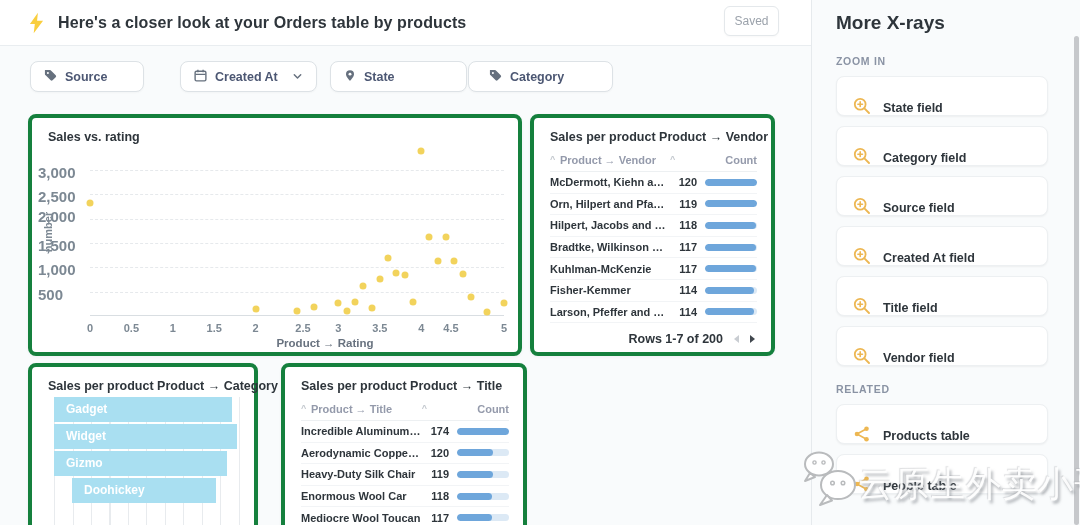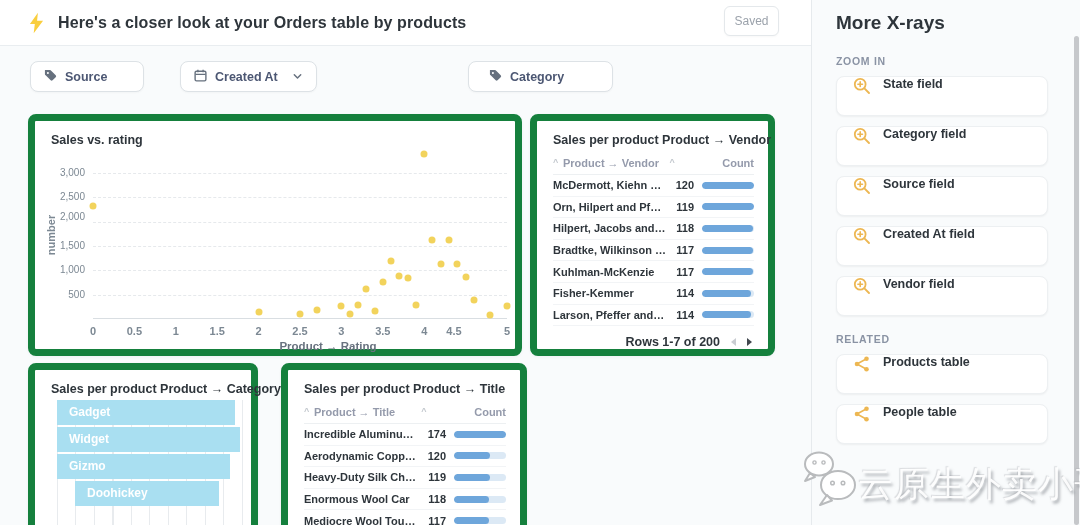--- a/index.html
+++ b/index.html
@@ -19,31 +19,31 @@
     background:#fff; border:1px solid #e4e8eb; border-radius:6px;
     font-size:12px; color:#9ba2ab; text-align:center; line-height:28px;
     box-shadow:0 1px 2px rgba(0,0,0,.03); cursor:pointer; }
   
   .pill { position:absolute; top:61px; height:31px; background:#fff;
     border:1px solid #dde2e6; border-radius:8px; display:flex; align-items:center;
     padding:0 13px; gap:8px; font-size:12.5px; font-weight:700; color:#4c5773;
     box-shadow:0 1px 2px rgba(0,0,0,.03); cursor:pointer; }
   .pill .chev { margin-left:auto; display:flex; }
   
-  .card { position:absolute; background:#fff; border:7px solid #15803d;
+  .card { position:absolute; background:#fff; border:4px solid #15803d;
     border-radius:8px; box-shadow:0 1px 3px rgba(67,90,111,.06); }
   .card-title { position:absolute; left:16px; top:12px; font-size:12.5px;
     font-weight:700; color:#2e353b; white-space:nowrap; }
   
   .scatter-card { left:28px; top:114px; width:494px; height:242px; }
   .plot { position:absolute; left:58px; top:34px; width:414px; height:164px;
     border-bottom:1px solid #d9dee2; }
   .gridline { position:absolute; left:0; right:0; border-top:1px dashed #e6e9ec; }
-  .ylab { position:absolute; left:-52px; width:44px; text-align:right;
-    font-size:10px; font-weight:400; color:#7c8893; }
+  .ylab { position:absolute; left:-52px; width:44px; 
+    font-size:15px; font-weight:700; color:#7c8893; }
   .xlab { position:absolute; top:170px; transform:translateX(-50%);
     font-size:11px; font-weight:600; color:#7c8893; }
   .dot { position:absolute; width:7px; height:7px; border-radius:50%;
     transform:translate(-50%,-50%); cursor:pointer; }
   .ylab-rot { position:absolute; left:-18px; top:108px; width:68px; text-align:center;
     transform:rotate(-90deg); font-size:11px; font-weight:700; color:#7c8893; }
   .xaxis-title { position:absolute; left:265px; top:219px; transform:translateX(-50%);
     font-size:11.5px; font-weight:700; color:#68727f; white-space:nowrap;margin-left:28px; }
   
   .vendor-card { left:530px; top:114px; width:245px; height:242px; }
@@ -74,21 +74,21 @@
   
   .sidebar { position:absolute; left:811px; top:0; width:269px; height:525px;
     background:#f9fbfc; border-left:1px solid #e6eaed; }
   .sb-inner { padding:12px 32px 0 24px; }
   .sb-title { font-size:19px; font-weight:700; color:#2e353b; margin-bottom:21px; }
   .sb-label { font-size:10.5px; font-weight:700; color:#8a93a4;
     letter-spacing:.7px; margin-bottom:9px; }
   .sb-label.second { margin-top:17px; }
   .sb-card { height:40px; margin-bottom:10px; background:#fff;
     border:1px solid #edf0f2; border-radius:8px; box-shadow:0 1px 2px rgba(0,0,0,.05);
-    display:flex; align-items:flex-start; padding-left:16px; gap:12px;
+    display:flex; align-items:flex-end; padding-left:16px; gap:12px;
     font-size:12.5px; font-weight:700; color:#2e353b; cursor:pointer; }
   .scrollbar { position:absolute; left:1074px; top:36px; width:5px; height:489px;
     background:#c6c8cb; border-radius:2.5px; cursor:grab; }
   
   .watermark { position:absolute; left:802px; top:444px; width:258px; height:74px;
     z-index:40; pointer-events:none; display:flex; align-items:center; }
   .wm-text { font-size:35px; color:rgba(255,255,255,.93); white-space:nowrap;
     text-shadow:2px 3px 3px rgba(125,130,136,.6), -1px -1px 1px rgba(170,173,177,.4);
     letter-spacing:1px; margin-left:-2px; margin-top:6px; }
 </style>
@@ -118,20 +118,27 @@
     <span><svg width="13" height="13" viewBox="0 0 14 14">
           <rect x="1.2" y="2.4" width="11.6" height="10.4" rx="1.5" fill="none" stroke="#66707e" stroke-width="1.5"></rect>
           <path d="M4.2 .8 v2.8 M9.8 .8 v2.8 M1.5 5.8 h11" stroke="#66707e" stroke-width="1.5"></path>
         </svg></span>
     <span>Created At</span>
     <span class="chev">
         <svg width="11" height="11" viewBox="0 0 12 12">
           <path d="M2.5 4.2 L6 7.7 L9.5 4.2" fill="none" stroke="#66707e" stroke-width="1.6" stroke-linecap="round" stroke-linejoin="round"></path>
         </svg>
       </span>
+  </div>
+  <div class="pill" style="left:330px;width:137px;">
+    <span><svg width="12" height="13" viewBox="0 0 14 14">
+          <path d="M7 .8 a4.7 4.7 0 0 1 4.7 4.7 c0 3.2-4.7 7.7-4.7 7.7 s-4.7-4.5-4.7-7.7 A4.7 4.7 0 0 1 7 .8 z" fill="#66707e"></path>
+          <circle cx="7" cy="5.4" r="1.7" fill="#fff"></circle>
+        </svg></span>
+    <span>State</span>
   </div>
   <div class="pill" style="left:468px;width:145px;padding-left:20px;">
     <span><svg width="13" height="13" viewBox="0 0 14 14">
           <path d="M1 1 h5.2 a1.4 1.4 0 0 1 1 .4 l5.4 5.4 a1.4 1.4 0 0 1 0 2 l-3.4 3.4 a1.4 1.4 0 0 1 -2 0 L1.8 6.8 a1.4 1.4 0 0 1 -.8-1.2 z" fill="#66707e"></path>
           <circle cx="4.2" cy="4.2" r="1.1" fill="#fff"></circle>
         </svg></span>
     <span>Category</span>
   </div>
 
   <div class="card scatter-card">
@@ -148,21 +155,21 @@
         <div class="ylab" style="top: 56px;">2,000</div>
         <div class="gridline" style="top: 42.35px;"></div>
         <div class="ylab" style="top: 36.35px;">2,500</div>
         <div class="gridline" style="top: 18.02px;"></div>
         <div class="ylab" style="top: 12.02px;">3,000</div>
         <div class="xlab" style="left: 0px;">0</div>
         <div class="xlab" style="left: 41.4px;">0.5</div>
         <div class="xlab" style="left: 82.8px;">1</div>
         <div class="xlab" style="left: 124.2px;">1.5</div>
         <div class="xlab" style="left: 165.6px;">2</div>
-        <div class="xlab" style="left: 207px;">2.5</div>
+        <div class="xlab" style="left: 213px;">2.5</div>
         <div class="xlab" style="left: 248.4px;">3</div>
         <div class="xlab" style="left: 289.8px;">3.5</div>
         <div class="xlab" style="left: 331.2px;">4</div>
         <div class="xlab" style="left: 361px;">4.5</div>
         <div class="xlab" style="left: 414px;">5</div>
         <div class="dot" style="left: 0px; top: 50.6222px; background: rgb(242, 211, 92);"></div>
         <div class="dot" style="left: 165.6px; top: 156.701px; background: rgb(242, 211, 92);"></div>
         <div class="dot" style="left: 207px; top: 159.134px; background: rgb(242, 211, 92);"></div>
         <div class="dot" style="left: 223.56px; top: 154.755px; background: rgb(242, 211, 92);"></div>
         <div class="dot" style="left: 248.4px; top: 150.862px; background: rgb(242, 211, 92);"></div>
@@ -365,20 +372,30 @@
             <span>Created At field</span>
           </div>
           <div class="sb-card">
             <span style="display: flex;">
               <svg width="18" height="18" viewBox="0 0 18 18">
                 <circle cx="7.2" cy="7.2" r="5.4" fill="none" stroke="#edb752" stroke-width="1.8"></circle>
                 <path d="M11.4 11.4 L16 16" stroke="#edb752" stroke-width="1.9" stroke-linecap="round"></path>
                 <path d="M7.2 4.9 v4.6 M4.9 7.2 h4.6" stroke="#edb752" stroke-width="1.6" stroke-linecap="round"></path>
               </svg>
             </span>
+            <span>Title field</span>
+          </div>
+          <div class="sb-card">
+            <span style="display: flex;">
+              <svg width="18" height="18" viewBox="0 0 18 18">
+                <circle cx="7.2" cy="7.2" r="5.4" fill="none" stroke="#edb752" stroke-width="1.8"></circle>
+                <path d="M11.4 11.4 L16 16" stroke="#edb752" stroke-width="1.9" stroke-linecap="round"></path>
+                <path d="M7.2 4.9 v4.6 M4.9 7.2 h4.6" stroke="#edb752" stroke-width="1.6" stroke-linecap="round"></path>
+              </svg>
+            </span>
             <span>Vendor field</span>
           </div>
         </div>
       <div class="sb-label second">RELATED</div>
       <div>
           <div class="sb-card">
             <span style="display: flex;">
               <svg width="18" height="18" viewBox="0 0 18 18">
                 <path d="M13.5 3.8 L4 9 L13.5 14.2" stroke="#edb752" stroke-width="1.6" fill="none"></path>
                 <circle cx="13.5" cy="3.8" r="2.3" fill="#edb752"></circle>

